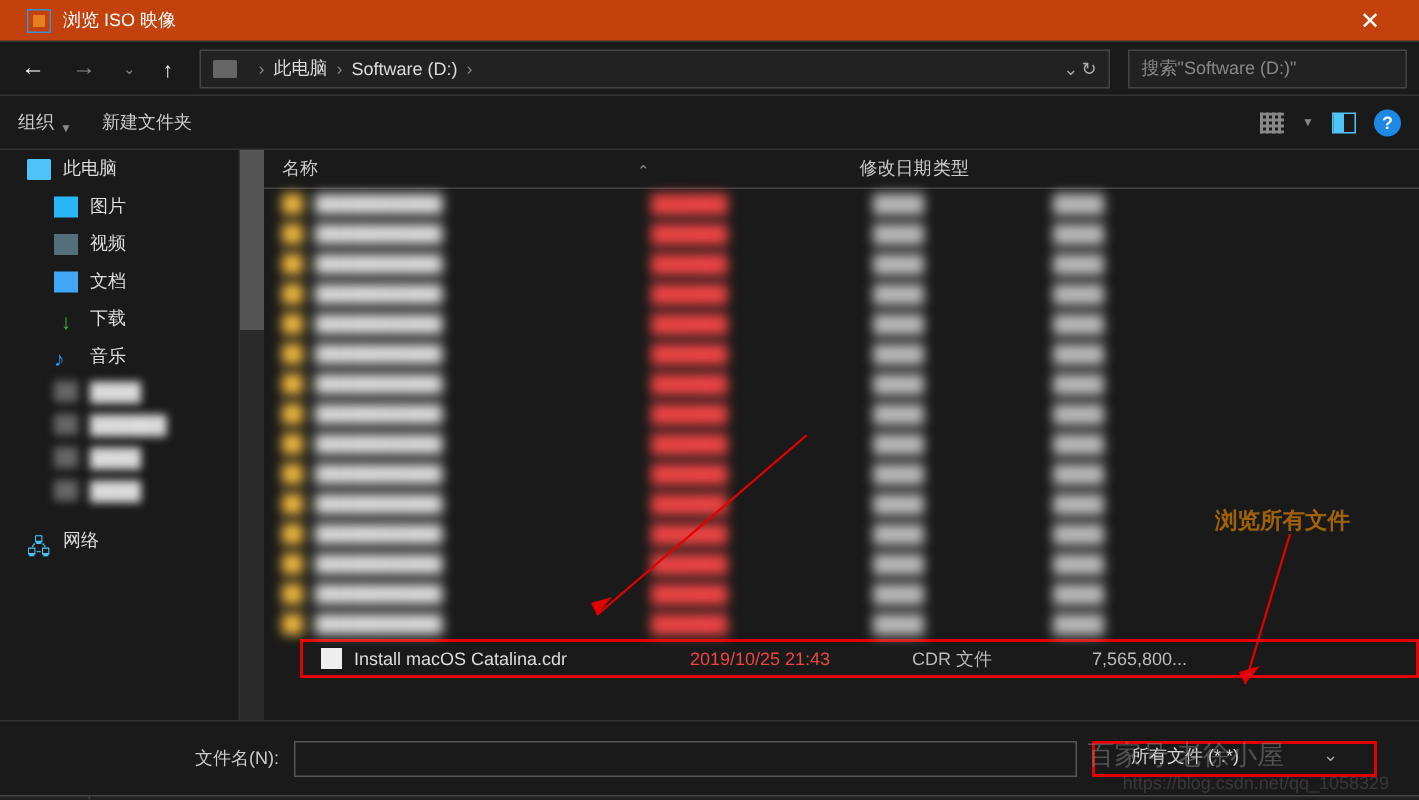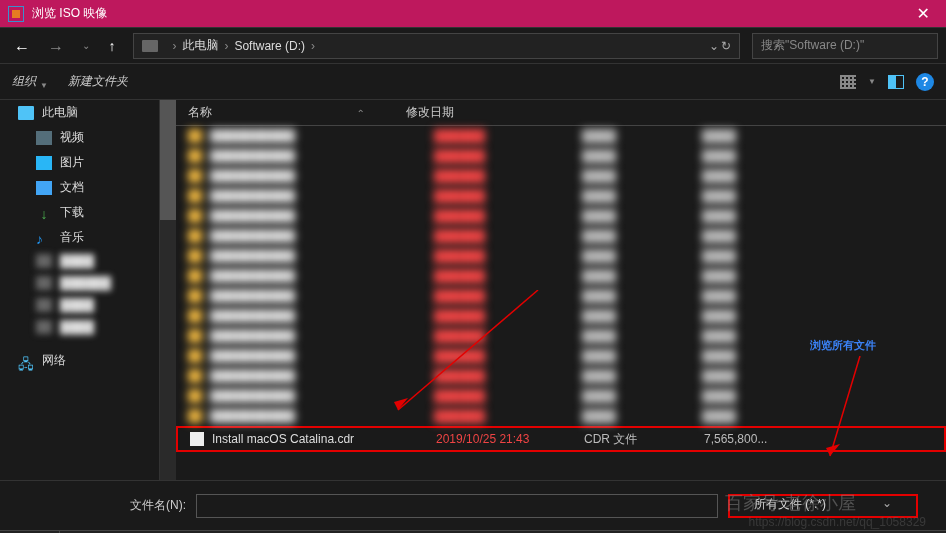--- a/index.html
+++ b/index.html
@@ -1,40 +1,40 @@
 <!DOCTYPE html>
 <html><head>
 <meta charset="utf-8">
 <style>
 * { box-sizing: border-box; margin: 0; padding: 0; font-family: "Microsoft YaHei", "Segoe UI", sans-serif; }
 body { width: 946px; height: 533px; background: #1a1a1a; color: #ccc; font-size: 12px; overflow: hidden; position: relative; }
 
 
-.titlebar { height: 28px; background: #be185d; display: flex; align-items: center; padding: 0 8px; border-bottom: 1px solid #333; }
+.titlebar { height: 28px; background: #c2410c; display: flex; align-items: center; padding: 0 18px; border-bottom: 1px solid #333; }
 .titlebar .icon-box { width: 16px; height: 16px; border: 1px solid #3a8fce; display: flex; align-items: center; justify-content: center; margin-right: 8px; }
 .titlebar .icon-box::after { content: ""; width: 8px; height: 8px; background: #e67e22; }
 .titlebar .title { color: #fff; flex: 1; }
 .titlebar .close { color: #fff; font-size: 16px; cursor: pointer; padding: 0 8px; }
 
 
 .navbar { height: 36px; background: #1a1a1a; display: flex; align-items: center; padding: 0 8px; gap: 6px; border-bottom: 1px solid #333; }
 .nav-arrow { color: #888; font-size: 16px; padding: 4px 6px; }
 .nav-arrow.active { color: #fff; }
 .nav-up { color: #fff; font-size: 14px; padding: 4px 6px; }
 .breadcrumb { flex: 1; display: flex; align-items: center; background: #222; border: 1px solid #444; height: 26px; padding: 0 8px; margin: 0 6px; }
 .breadcrumb .dev-icon { width: 16px; height: 12px; background: #666; margin-right: 8px; border-radius: 1px; }
 .breadcrumb span { color: #ddd; }
 .breadcrumb .sep { color: #888; margin: 0 6px; }
 .bc-chevrons { margin-left: auto; display: flex; gap: 2px; }
 .bc-chevrons span { color: #aaa; }
 .searchbox { width: 186px; height: 26px; background: #222; border: 1px solid #444; color: #888; padding: 0 8px; display: flex; align-items: center; }
 
 
 .toolbar { height: 36px; background: #1a1a1a; display: flex; align-items: center; padding: 0 12px; gap: 20px; border-bottom: 1px solid #333; }
-.toolbar .btn { color: #ccc; display: flex; align-items: flex-end; gap: 4px; font-style: italic; }
+.toolbar .btn { color: #ccc; display: flex; align-items: flex-end; gap: 4px; }
 .toolbar .dd { font-size: 8px; color: #888; }
 .toolbar .right { margin-left: auto; display: flex; align-items: center; gap: 12px; }
 .view-icon { width: 16px; height: 14px; display: inline-block; }
 .view-grid { background: linear-gradient(#888 2px, transparent 2px) 0 0/4px 4px, linear-gradient(90deg, #888 2px, transparent 2px) 0 0/4px 4px; }
 .view-pane { border: 1px solid #4fc3f7; background: linear-gradient(90deg, #4fc3f7 50%, transparent 50%); }
 .help { width: 18px; height: 18px; background: #1e88e5; border-radius: 50%; color: #fff; display: flex; align-items: center; justify-content: center; font-weight: bold; font-size: 12px; }
 
 
 .main { display: flex; height: 380px; }
 
@@ -53,49 +53,49 @@
 .ico-music { color: #2196f3; background: none; font-size: 14px; }
 .ico-desk { background: #2196f3; }
 .ico-net { color: #4fc3f7; background: none; font-size: 14px; }
 
 
 .content { flex: 1; background: #1a1a1a; display: flex; position: relative; }
 .scrolltrack { width: 16px; background: #2a2a2a; }
 .scrollthumb { width: 100%; height: 120px; background: #555; margin-top: 0; }
 .filelist { flex: 1; }
 .headers { display: flex; border-bottom: 1px solid #444; height: 26px; align-items: center; color: #ccc; }
-.col-name { width: 230px; padding-left: 12px; position: relative; }
+.col-name { width: 298px; padding-left: 12px; position: relative; }
 .col-name .sort { position: absolute; right: 40px; top: 4px; font-size: 10px; color: #888; }
-.col-date { width: 148px; }
+.col-date { width: 148px; text-align: right; }
 .col-type { width: 120px; }
 .col-size { width: 120px; }
 .headers > div { border-right: 1px solid transparent; }
 .row { display: flex; align-items: center; height: 20px; padding: 0; }
 .row.blur { filter: blur(4px); }
 .row .ficon { width: 14px; height: 14px; background: #f0b840; margin-left: 12px; margin-right: 8px; }
 .row.file .ficon { background: #eee; }
 .row .fname { width: 224px; color: #ddd; overflow: hidden; white-space: nowrap; }
 .row .fdate { width: 148px; color: #ef4444; }
 .row .ftype { width: 120px; color: #bbb; }
 .row .fsize { width: 120px; color: #bbb; }
-.row.highlight { border: 2px solid #e30000; padding: 2px 0; height: 26px; }
+.row.highlight { border: 2px solid #e30000; padding: 2px 0; height: 26px; margin-left: 24px; }
 
 
 .bottom { height: 50px; background: #1a1a1a; display: flex; align-items: center; padding: 0 20px; gap: 10px; border-top: 1px solid #333; }
 .bottom .label { color: #ccc; }
 .fileinput { flex: 1; height: 24px; background: #1a1a1a; border: 1px solid #555; max-width: 522px; }
 .typesel { width: 190px; height: 24px; background: #1a1a1a; border: 2px solid #e30000; display: flex; align-items: flex-start; padding: 0 24px; color: #ddd; justify-content: space-between; }
 .typesel .chev { color: #aaa; }
 
 
 .footerbar { height: 10px; background: #222; border-top: 1px solid #444; display: flex; }
 .footerbar .btn { width: 60px; border-right: 1px solid #444; }
 
 
-.annotation-red { position: absolute; color: #3b82f6; font-weight: bold; font-size: 11px; }
+.annotation-red { position: absolute; color: #a16207; font-weight: bold; font-size: 15px; }
 .arrow-svg { position: absolute; pointer-events: none; }
 .watermark { position: absolute; color: #888; opacity: 0.5; font-size: 18px; }
 .watermark2 { position: absolute; color: #666; opacity: 0.4; font-size: 12px; }
 </style>
 </head>
 <body>
 
 <div class="titlebar">
   <span class="icon-box"></span>
   <span class="title">浏览 ISO 映像</span>
@@ -140,26 +140,26 @@
   </div>
 </div>
 
 <div class="main">
   <div class="sidebar">
     <div class="tree-item">
       <span class="side-ico ico-pc"></span>
       <span>此电脑</span>
     </div>
     <div class="tree-item l2">
+      <span class="side-ico ico-pic"></span>
+      <span>图片</span>
+    </div>
+    <div class="tree-item l2">
       <span class="side-ico ico-video"></span>
       <span>视频</span>
-    </div>
-    <div class="tree-item l2">
-      <span class="side-ico ico-pic"></span>
-      <span>图片</span>
     </div>
     <div class="tree-item l2">
       <span class="side-ico ico-doc"></span>
       <span>文档</span>
     </div>
     <div class="tree-item l2">
       <span class="side-ico ico-dl">↓</span>
       <span>下载</span>
     </div>
     <div class="tree-item l2">
@@ -190,20 +190,21 @@
   </div>
 
   <div class="content">
     <div class="scrolltrack">
         <div class="scrollthumb"></div>
       </div>
     <div class="filelist">
       <div class="headers">
         <div class="col-name"><span>名称</span><span class="sort">⌃</span></div>
         <div class="col-date">修改日期</div>
+        <div class="col-type">类型</div>
       </div>
       <div id="blurred-rows">
           <div class="row blur">
             <span class="ficon"></span>
             <span class="fname">██████████</span>
             <span class="fdate">██████</span>
             <span class="ftype">████</span>
             <span class="fsize">████</span>
           </div>
           <div class="row blur">

